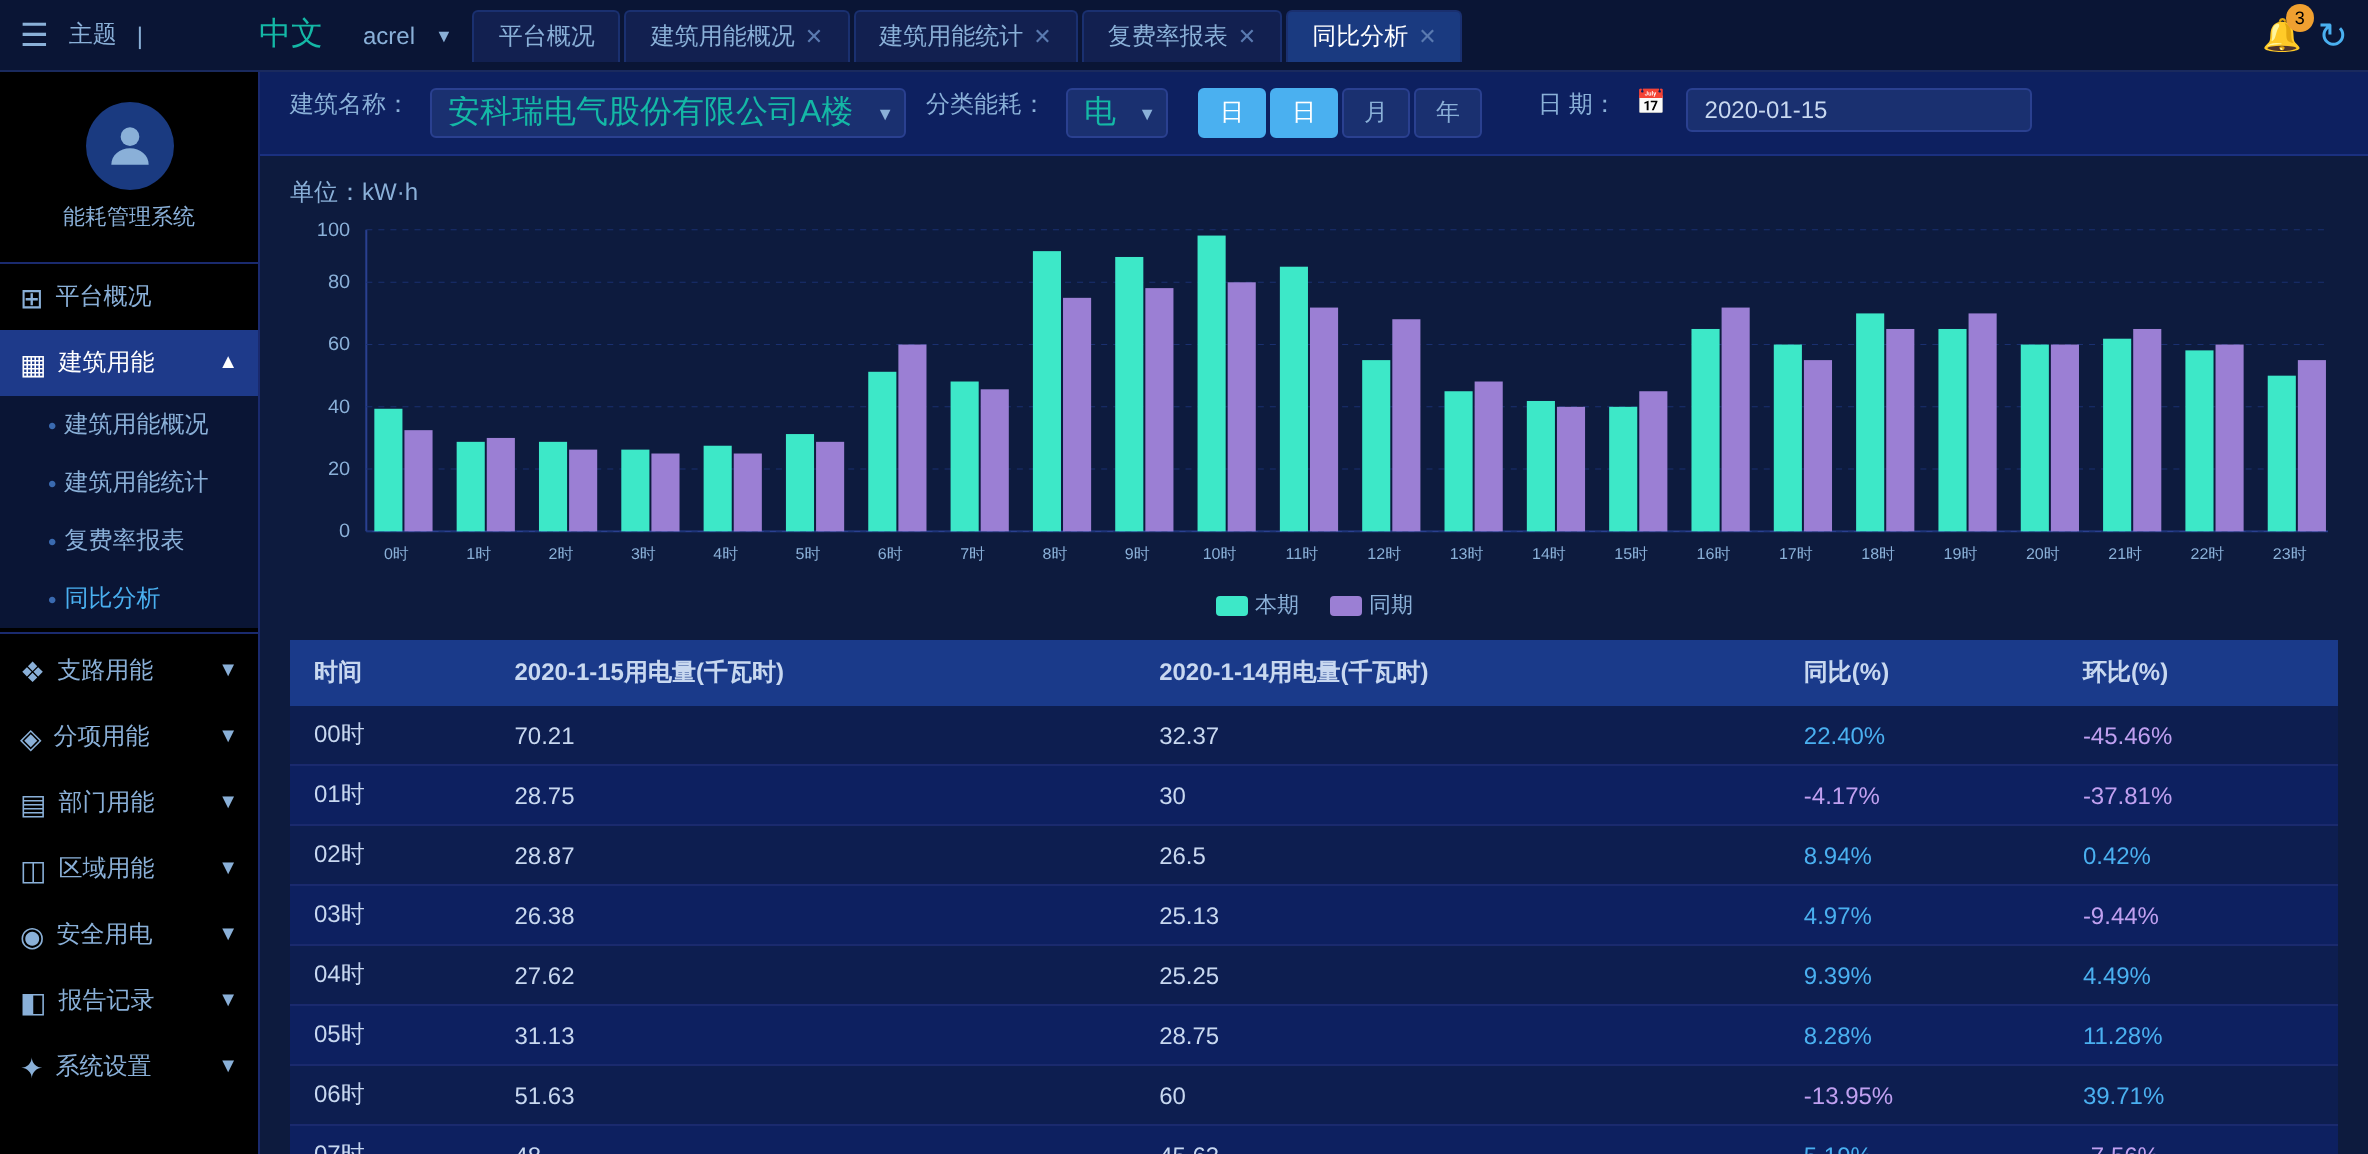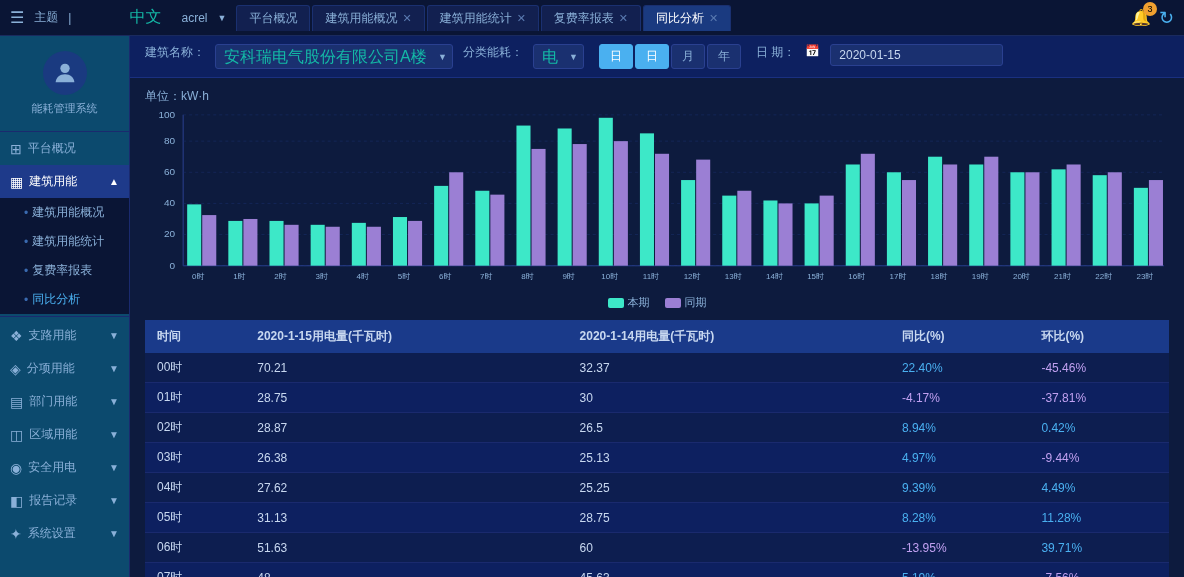--- a/index.html
+++ b/index.html
@@ -13,21 +13,21 @@
     .nav-tab { background: #122050; color: #8ab0d8; padding: 4px 12px; border-radius: 3px 3px 0 0; font-size: 12px; cursor: pointer; display: flex; align-items: center; gap: 5px; border: 1px solid #1a3070; border-bottom: none; }
     .nav-tab.active { background: #1a3a80; color: #fff; }
     .nav-tab .close { color: #5a7ab0; font-size: 11px; cursor: pointer; }
     .top-nav-right { display: flex; align-items: center; gap: 8px; margin-left: auto; }
     .bell-badge { background: #f0a030; color: #000; font-size: 9px; border-radius: 50%; width: 14px; height: 14px; display: flex; align-items: center; justify-content: center; position: absolute; top: -6px; right: -6px; }
 
     
     .main-layout { display: flex; height: calc(577px - 36px); }
 
     
-    .sidebar { width: 130px; background: #0c4a6e; border-right: 1px solid #1a2a6e; display: flex; flex-direction: column; overflow-y: auto; }
+    .sidebar { width: 130px; background: #000000; border-right: 1px solid #1a2a6e; display: flex; flex-direction: column; overflow-y: auto; }
     .sidebar-header { padding: 15px 0; display: flex; flex-direction: column; align-items: center; border-bottom: 1px solid #1a2a6e; }
     .avatar { width: 44px; height: 44px; background: #1a3a80; border-radius: 50%; display: flex; align-items: center; justify-content: center; }
     .avatar svg { width: 28px; height: 28px; fill: #8ab0d8; }
     .system-title { font-size: 11px; color: #8ab0d8; margin-top: 6px; text-align: center; }
     .sidebar-menu { flex: 1; }
     .sidebar-item { padding: 8px 10px; display: flex; align-items: center; gap: 6px; cursor: pointer; color: #8ab0d8; font-size: 12px; }
     .sidebar-item.active { background: #1e3a8a; color: #fff; }
     .sidebar-item .icon { font-size: 14px; }
     .sidebar-item .arrow { margin-left: auto; font-size: 10px; }
     .sidebar-sub { background: #0a1535; }
@@ -41,21 +41,21 @@
 
     
     .filter-bar { background: #0d2060; padding: 8px 15px; display: flex; align-items: flex-start; gap: 10px; border-bottom: 1px solid #1a3080; flex-shrink: 0; }
     .filter-label { color: #8ab0d8; font-size: 12px; white-space: nowrap; }
     .filter-select { background: #1a3070; border: 1px solid #2a4090; color: #14b8a6; padding: 3px 25px 3px 8px; border-radius: 3px; font-size: 16px; cursor: pointer; appearance: none; -webkit-appearance: none; position: relative; }
     .select-wrap { position: relative; display: inline-block; }
     .select-wrap:after { content: '▼'; position: absolute; right: 6px; top: 50%; transform: translateY(-50%); font-size: 9px; color: #8ab0d8; pointer-events: none; }
     .time-btns { display: flex; gap: 2px; margin-left: 5px; }
     .time-btn { background: #1a3070; border: 1px solid #2a4090; color: #8ab0d8; padding: 3px 10px; border-radius: 3px; font-size: 12px; cursor: pointer; }
     .time-btn.active { background: #4ab0f0; color: #fff; border-color: #4ab0f0; }
-    .date-label { color: #8ab0d8; font-size: 12px; margin-left: 5px; }
+    .date-label { color: #8ab0d8; font-size: 12px; margin-left: 18px; }
     .date-input { background: #1a3070; border: 1px solid #2a4090; color: #c8d8f0; padding: 3px 8px; border-radius: 3px; font-size: 12px; cursor: pointer; }
 
     
     .chart-area { padding: 10px 15px; flex-shrink: 0; }
     .unit-label { color: #8ab0d8; font-size: 12px; margin-bottom: 5px; }
     .chart-container { position: relative; height: 180px; }
     .chart-svg { width: 100%; height: 100%; }
 
     
     .table-area { flex: 1; overflow-y: auto; padding: 0 15px 10px; }

